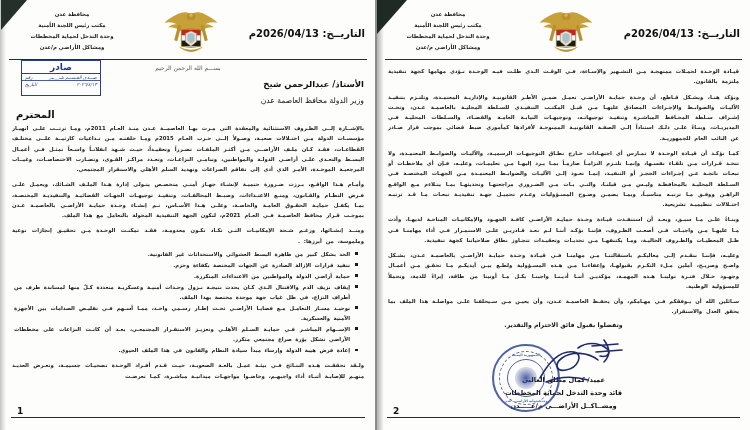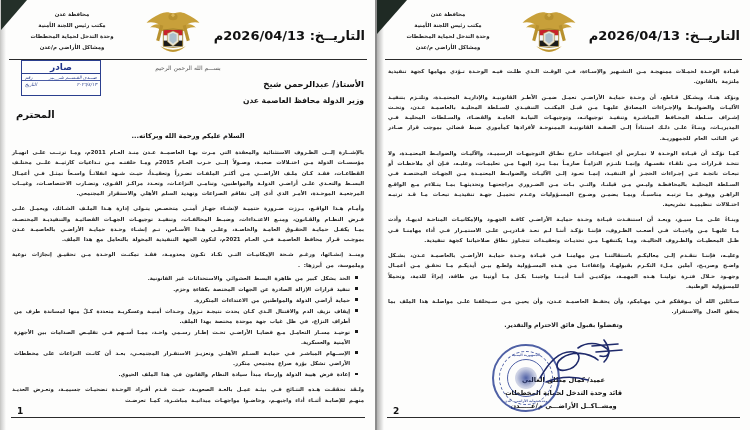--- a/index.html
+++ b/index.html
@@ -57,21 +57,21 @@
     line-height:2.05;
     letter-spacing:.4px;
     padding-top:5px;
     width:122px;
   }
   .lh-org div{white-space:nowrap;}
   .emblem{
     width:56px;height:54px;margin-top:2px;flex:0 0 56px;
   }
   .lh-date{
-    font-size:13px;font-weight:bold;color:#111;
+    font-size:10px;font-weight:bold;color:#111;
     padding-top:24px;white-space:nowrap;direction:rtl;
   }
   .lh-rule{
     position:absolute;left:8px;right:8px;bottom:2px;
     height:0;border-top:1.6px solid #2b2b2b;
   }
 
   
   .body{
     padding:4px 11px 0 11px;
@@ -100,21 +100,21 @@
     opacity:.85;
     font-family:"DejaVu Serif","Liberation Serif",serif;
   }
   .addr-row{
     position:relative;height:48px;
   }
   .to-block{
     padding-top:4px;
   }
   .to-line1{font-size:8.5px;font-weight:bold;color:#111;margin-bottom:7px;}
-  .to-line2{font-size:7.6px;font-weight:bold;color:#111;}
+  .to-line2{font-size:7.6px;font-weight:normal;color:#111;}
   .honorific{
     position:absolute;left:4px;top:34px;
     font-size:10px;font-weight:bold;color:#111;
   }
   .greeting{
     text-align:center;font-size:6.6px;font-weight:bold;color:#111;
     margin:9px 0 7px 0;
   }
   .subject{
     text-align:center;font-size:7.4px;font-weight:bold;color:#111;
@@ -348,21 +348,20 @@
 
     <div class="body">
       <div class="addr-row">
         <div class="to-block">
           <div class="to-line1">الأستاذ/ عبدالرحمن شيخ</div>
           <div class="to-line2">وزير الدولة محافظ العاصمة عدن</div>
         </div>
         <div class="honorific">المحترم</div>
       </div>
 
-      <div class="greeting">السلام عليكم ورحمة الله وبركاته...</div>
 
       <p class="p">بالإشــارة إلــى الظـروف الاستثنائية والمعقدة التي مـرت بهـا العاصمــة عـدن منـذ العـام 2011م، ومـا ترتــب علـى انهيـار مؤسسـات الدولة مـن اختـلالات صعبـة، وصـولاً إلــى حـرب العـام 2015م ومـا خلفتـه مـن تـداعيات كارثيــة علــى مختلـف القطاعـات، فقـد كـان ملـف الأراضــي مـن أكثـر الملفـات تضـرراً وتعقيـداً، حيـث شـهد انفلاتـاً واسـعاً تمثـل فـي أعمـال البسـط والتعـدي علـى أراضـي الدولـة والمواطنين، وتنامـي النزاعـات، وتعـدد مراكـز القـوى، وتضـارب الاختصاصـات، وغيــاب المرجعيـة الموحـدة، الأمـر الذي أدى إلى تفاقم الصراعات وتهديد السلم الأهلي والاستقرار المجتمعي.</p>
       <p class="p">وأمـام هـذا الواقـع، بـرزت ضـرورة حتميـة لإنشـاء جهـاز أمنـي متخصـص يتـولى إدارة هـذا الملـف الشـائك، ويعمـل علـى فـرض النظـام والقـانون، ومنـع الاعتـداءات، وضبـط المخالفـات، وتنفيـذ توجيهـات الجهـات القضائيـة والتنفيذيـة المختصـة، بمـا يكفـل حمايـة الحقـوق العامـة والخاصـة، وعلـى هـذا الأسـاس، تـم إنشـاء وحـدة حمايـة الأراضـي بالعاصمـة عـدن بموجـب قـرار محافظ العاصمـة فـي العـام 2021م، لتكون الجهة التنفيذية المخولة بالتعامل مع هذا الملف.</p>
       <p class="p tight">ومنــذ إنشـائها، ورغـم شـحة الإمكانيـات التـي تكـاد تكـون معدومـة، فقـد تمكنـت الوحـدة مـن تحقيـق إنجازات نوعية وملموسة، من أبرزها: .</p>
 
       <ul class="bullets">
         <li>الحد بشكل كبير من ظاهرة البسط العشوائي والاستحداثات غير القانونية.</li>
         <li>تنفيذ قرارات الإزالة الصادرة عن الجهات المختصة بكفاءة وحزم.</li>
         <li>حماية أراضي الدولة والمواطنين من الاعتداءات المتكررة.</li>
         <li>إيقاف نزيف الدم والاقتتال الـذي كـان يحدث نتيجـة نـزول وحـدات أمنيـة وعسكريـة متعددة كـلٌ منها لمساندة طرف من أطراف النزاع، في ظل غياب جهة موحدة مختصة بهذا الملف.</li>

